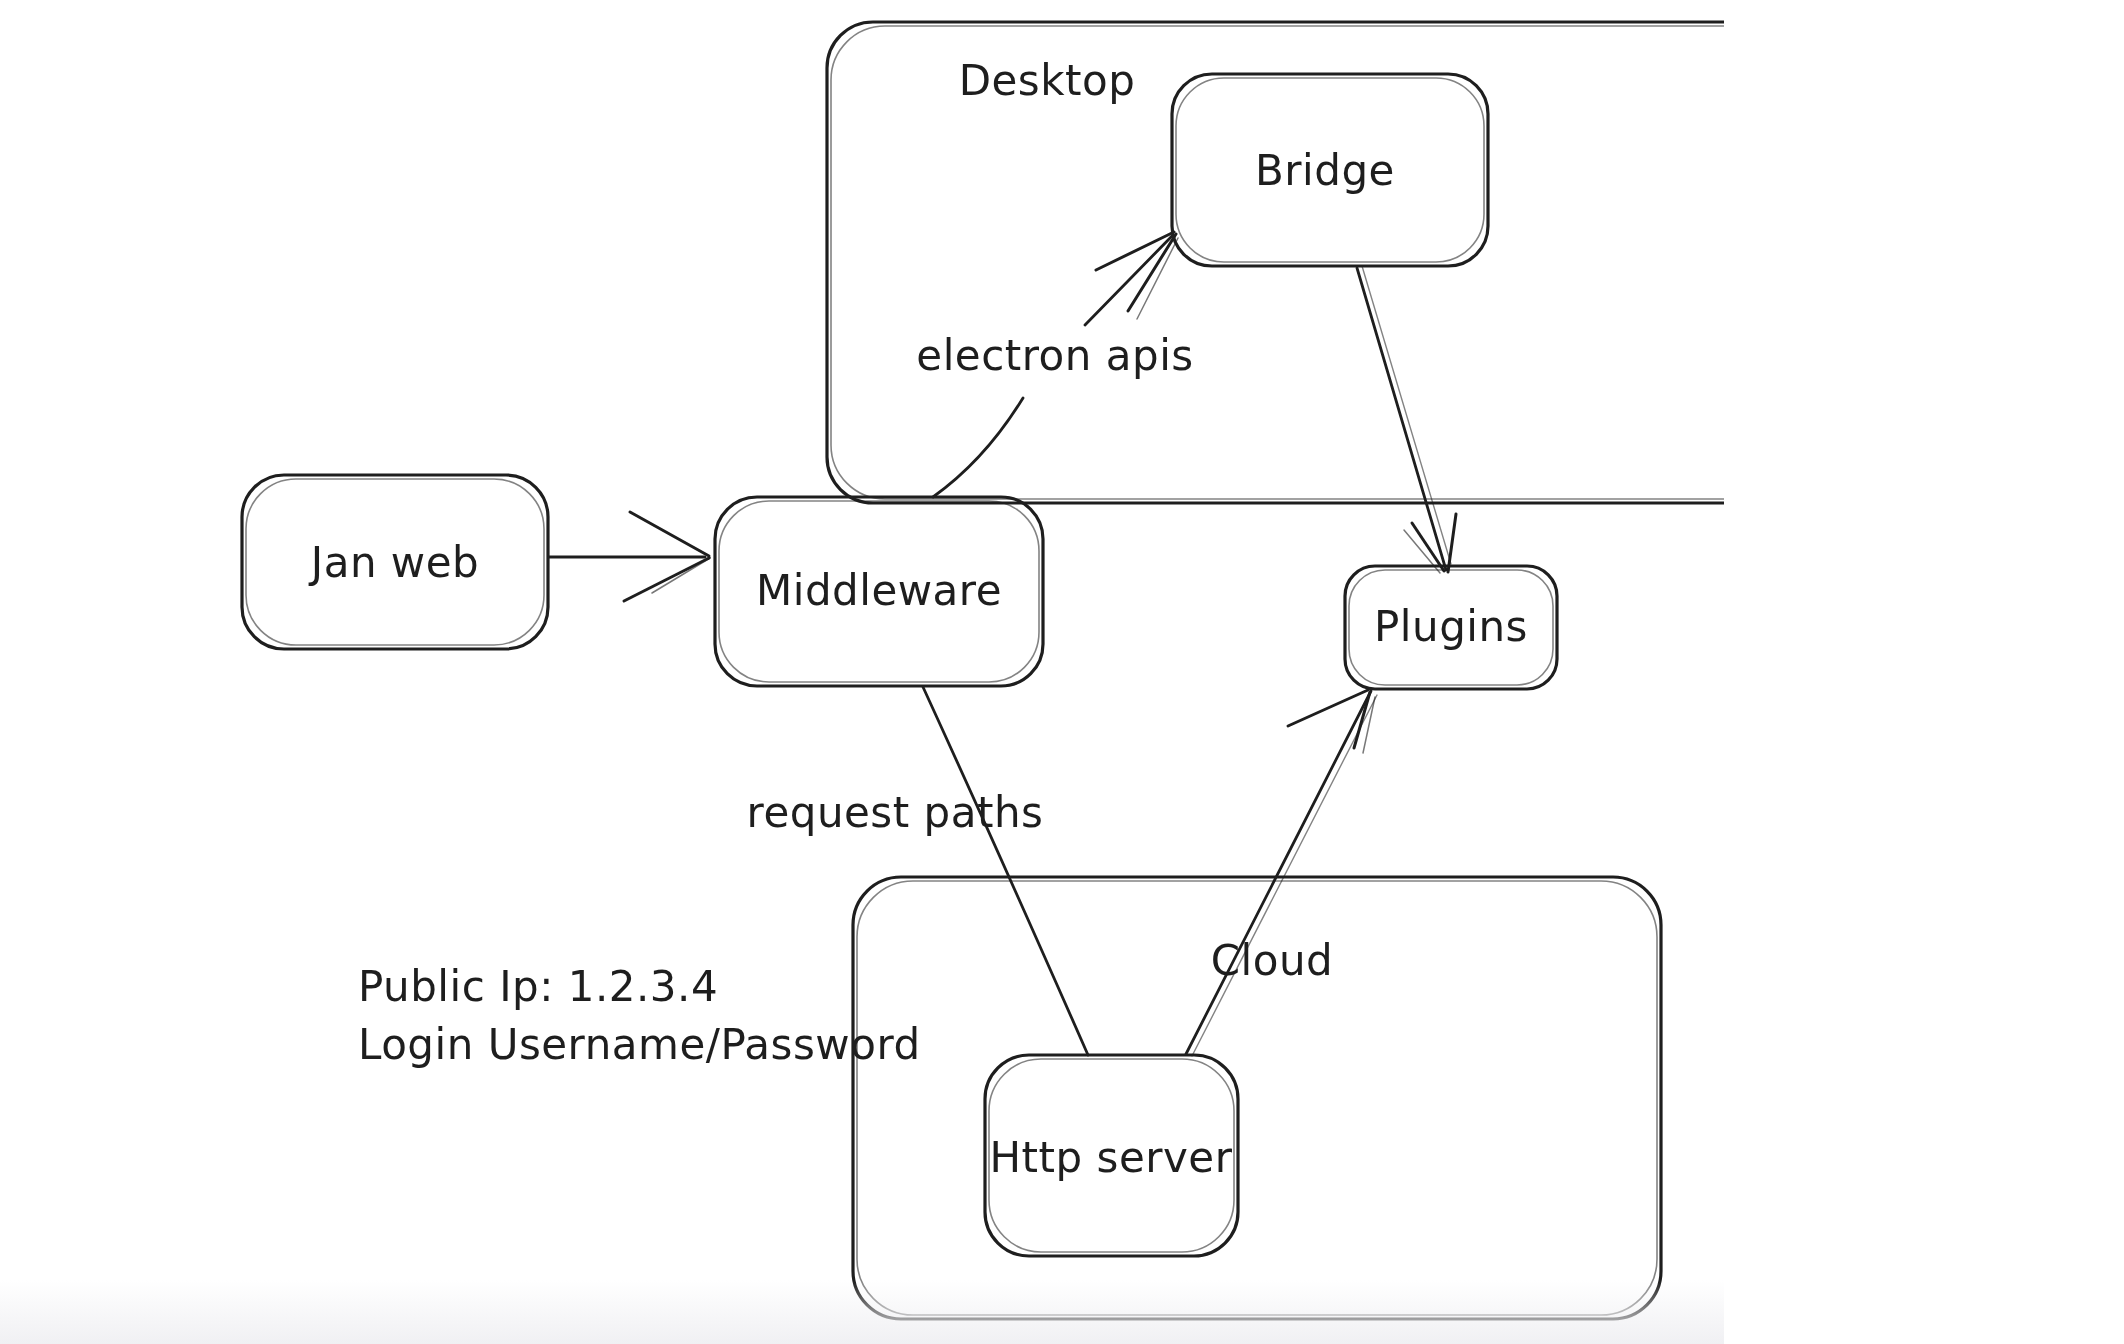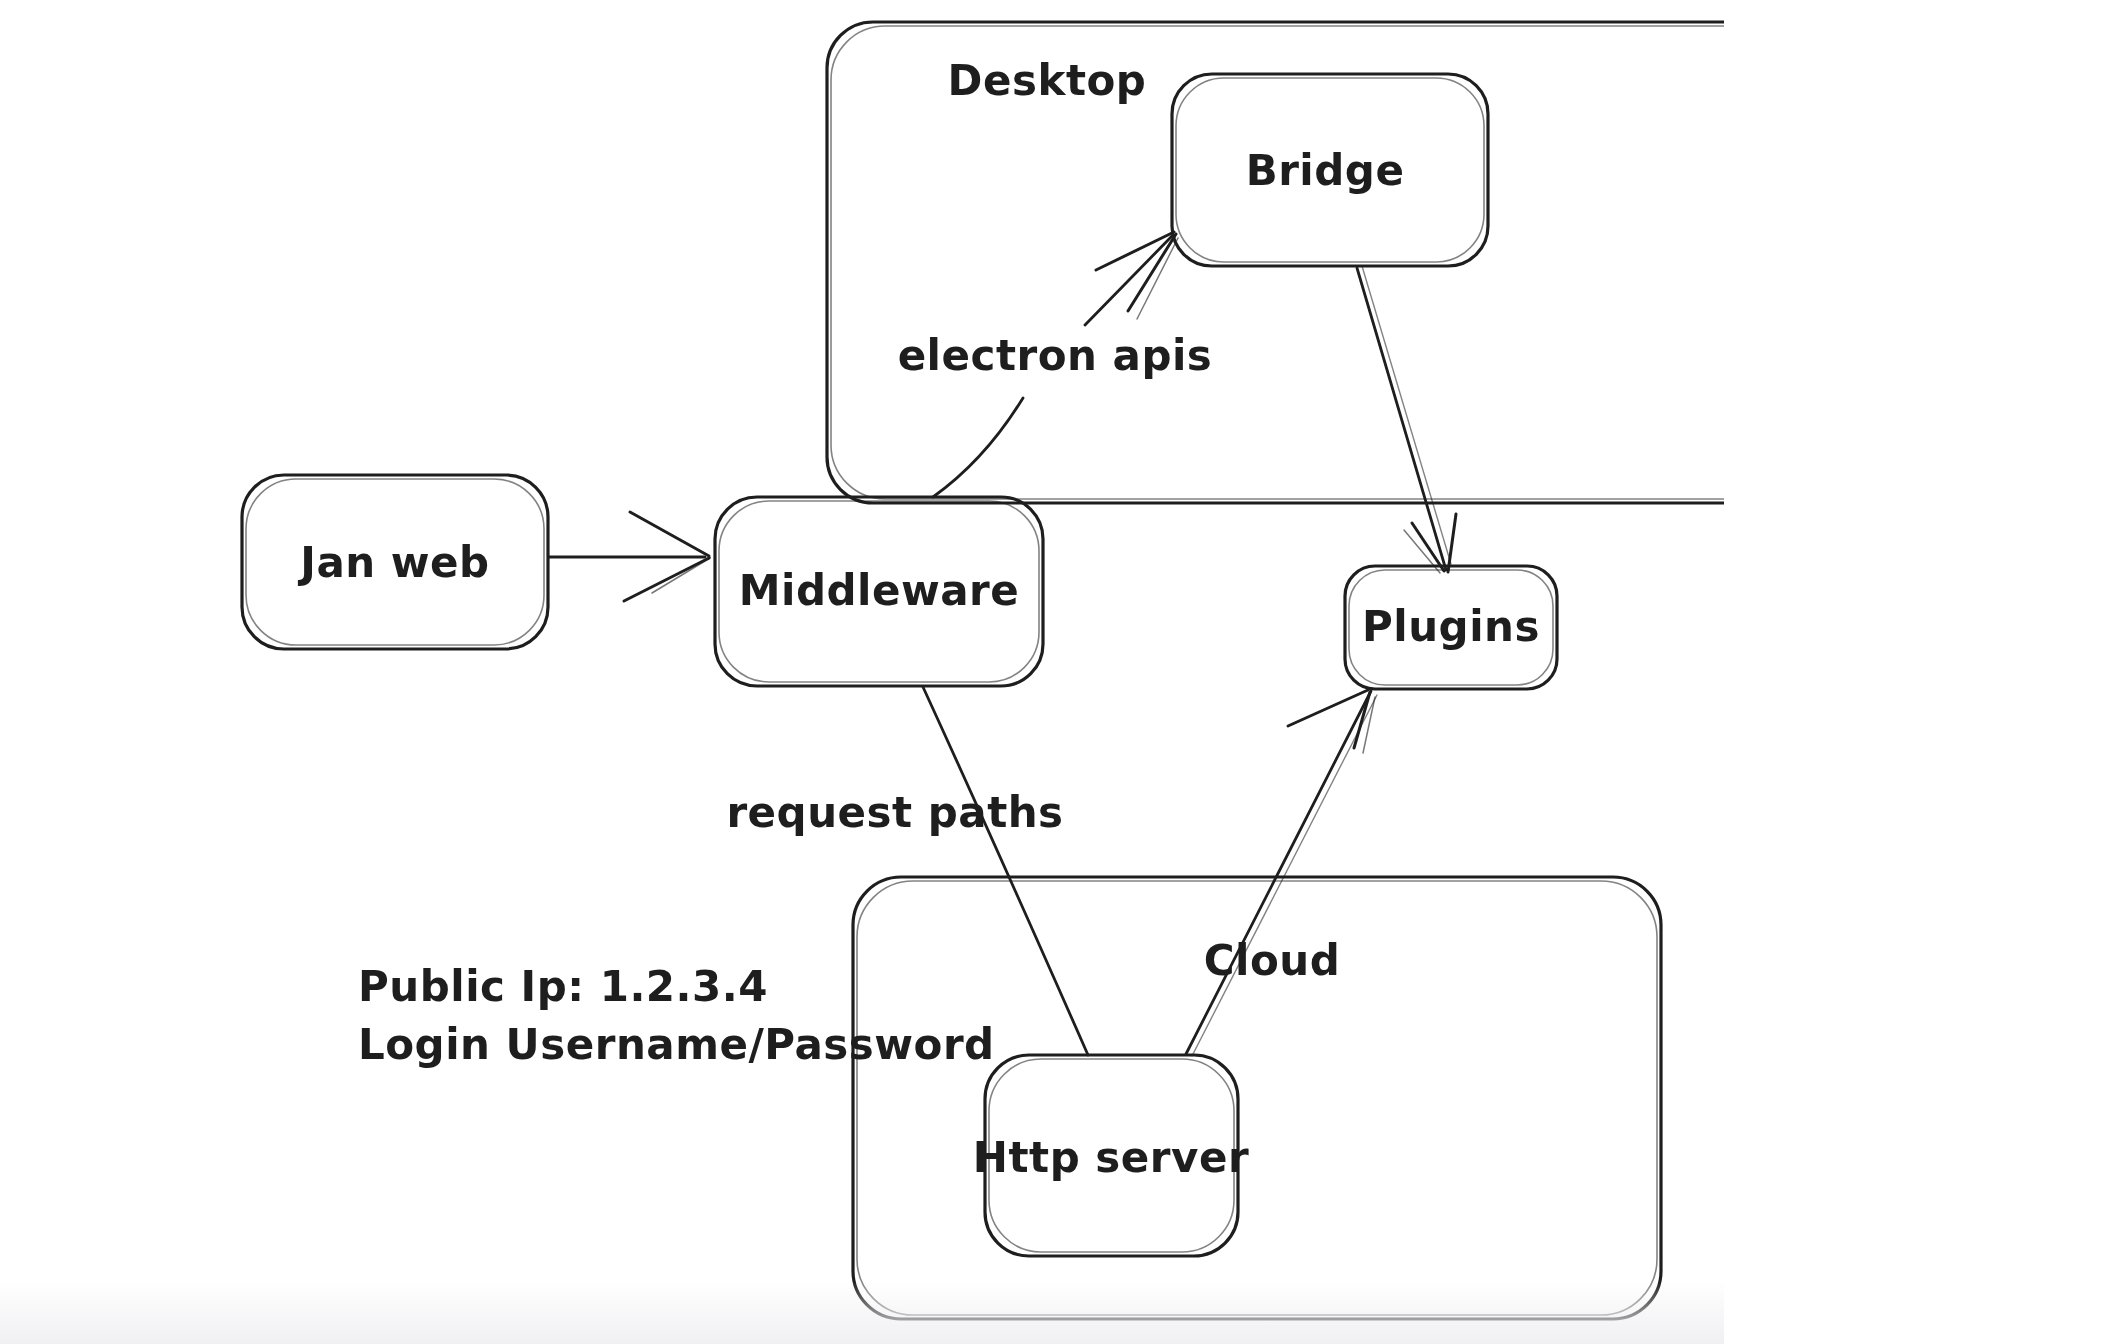--- a/index.html
+++ b/index.html
@@ -7,21 +7,20 @@
     padding: 0;
     background: #ffffff;
   }
   .stage {
     position: relative;
     width: 1724px;
     height: 1344px;
     background: #ffffff;
     overflow: hidden;
     font-family: "DejaVu Sans", "Liberation Sans", sans-serif;
-    font-weight: bold;
   }
   svg.diagram {
     position: absolute;
     left: 0;
     top: 0;
     display: block;
   }
   .shape {
     fill: none;
     stroke: var(--ink, #1e1e1e);

